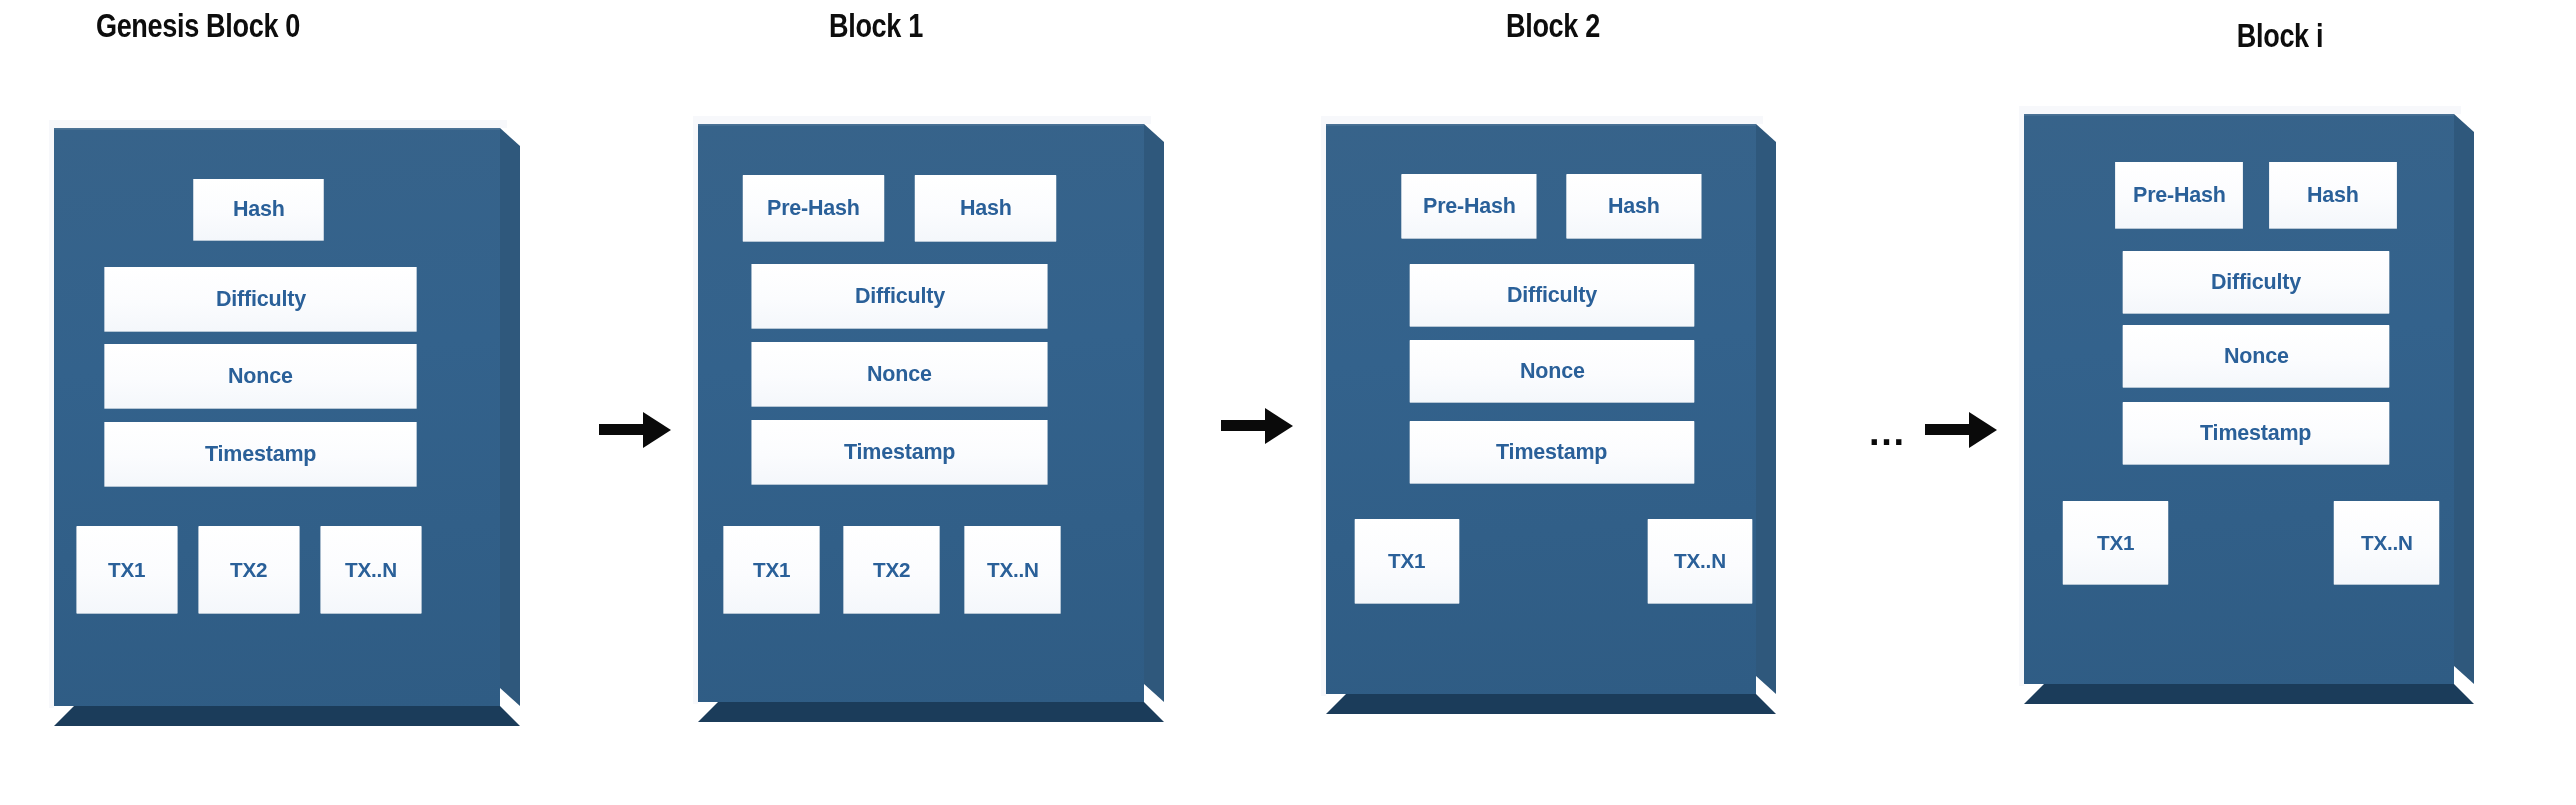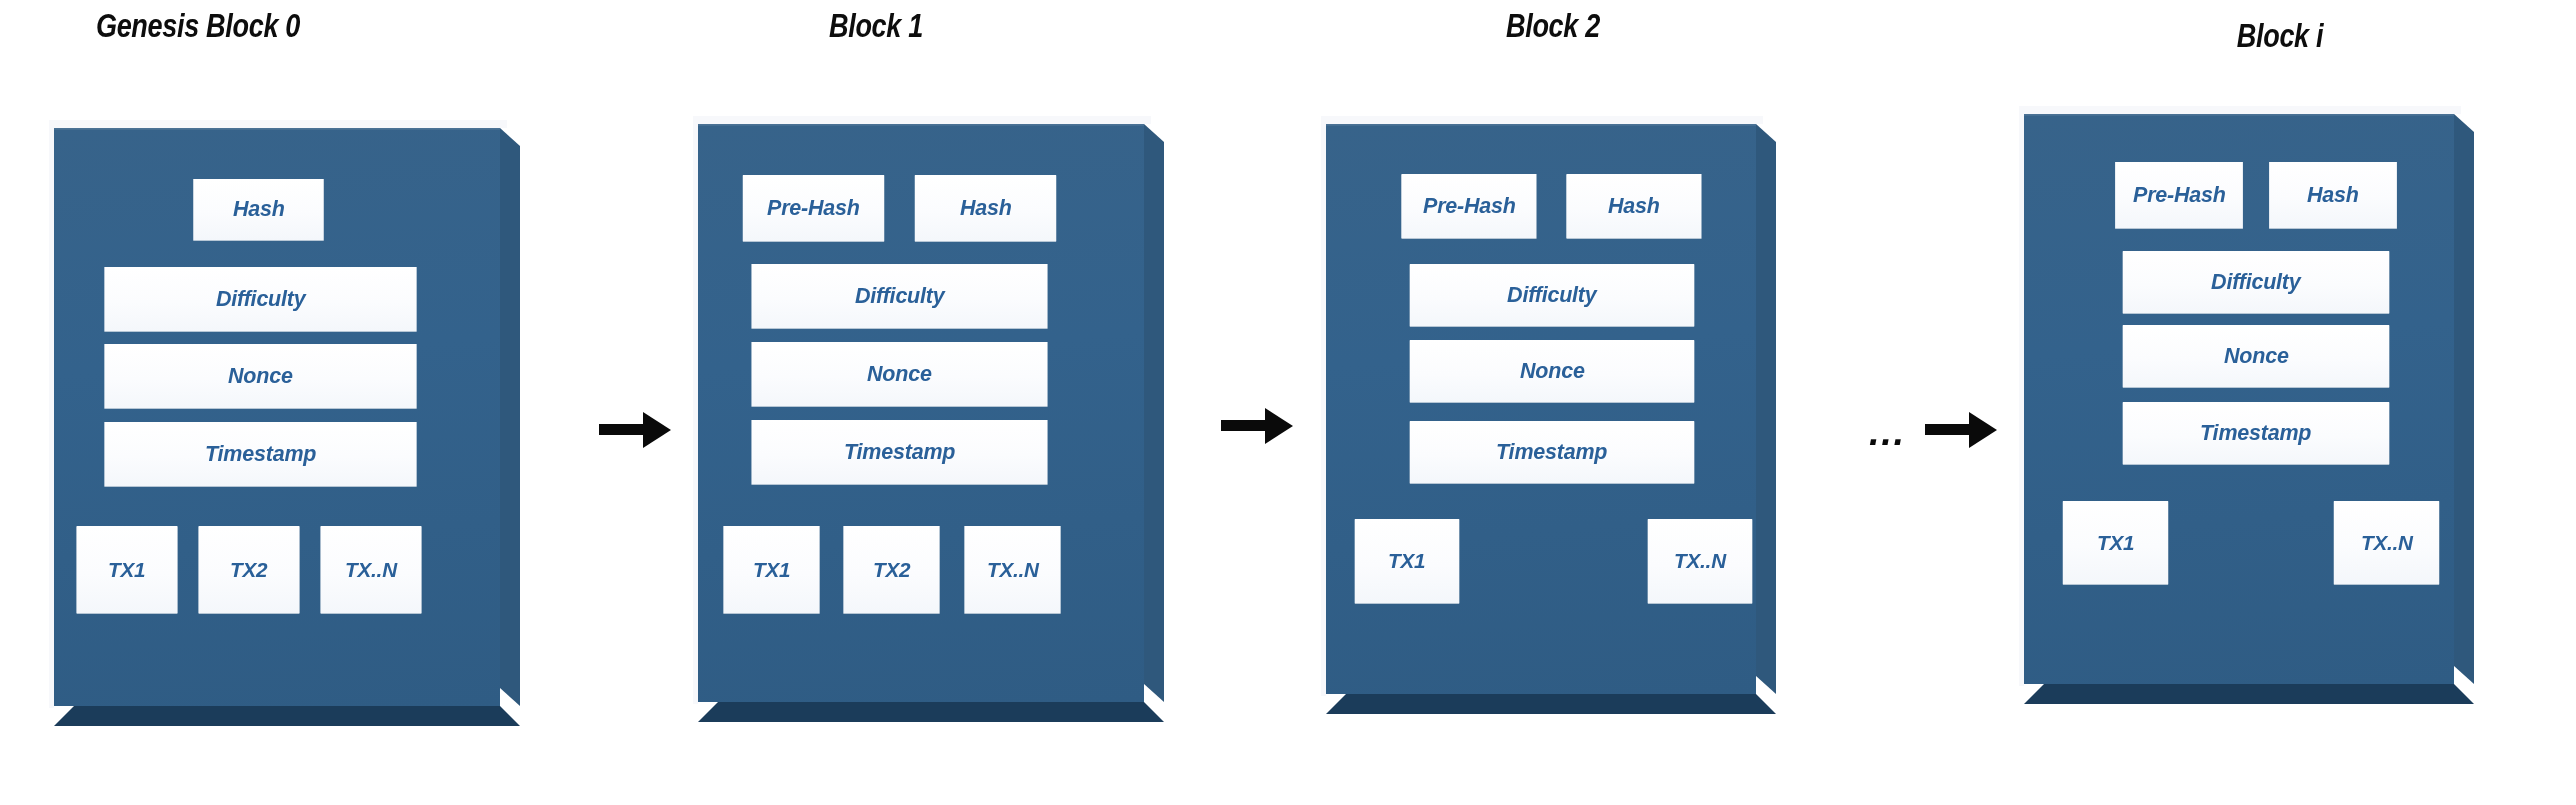--- a/index.html
+++ b/index.html
@@ -14,21 +14,20 @@
     font-family: "Liberation Sans", sans-serif;
     overflow: hidden;
     position: relative;
   }
 
   #canvas {
     position: relative;
     width: 2576px;
     height: 806px;
     background: #ffffff;
-    font-style: italic;
   }
 
   
   .block-title {
     position: absolute;
     font-family: "Liberation Sans", sans-serif;
     font-weight: bold;
     color: #0d0d0d;
     font-size: 33px;
     letter-spacing: -0.4px;

